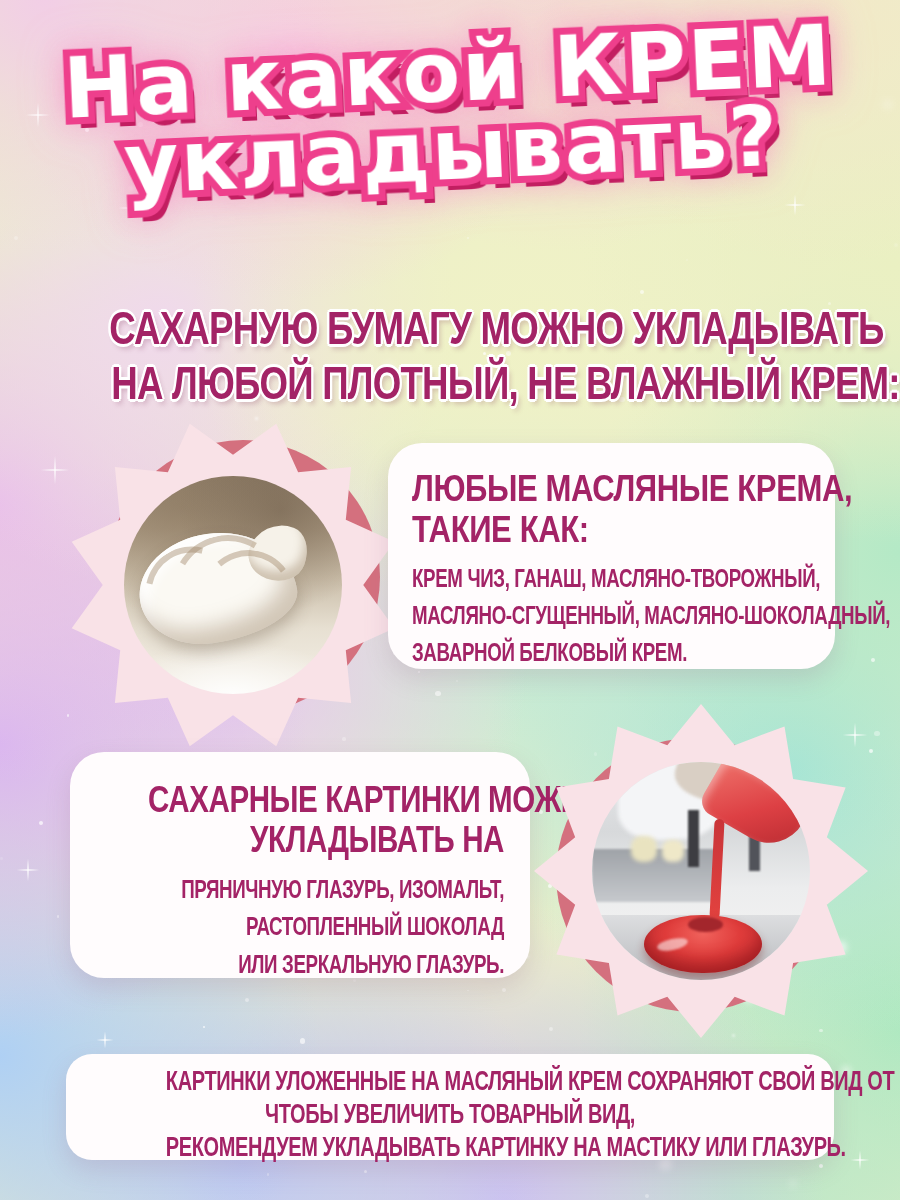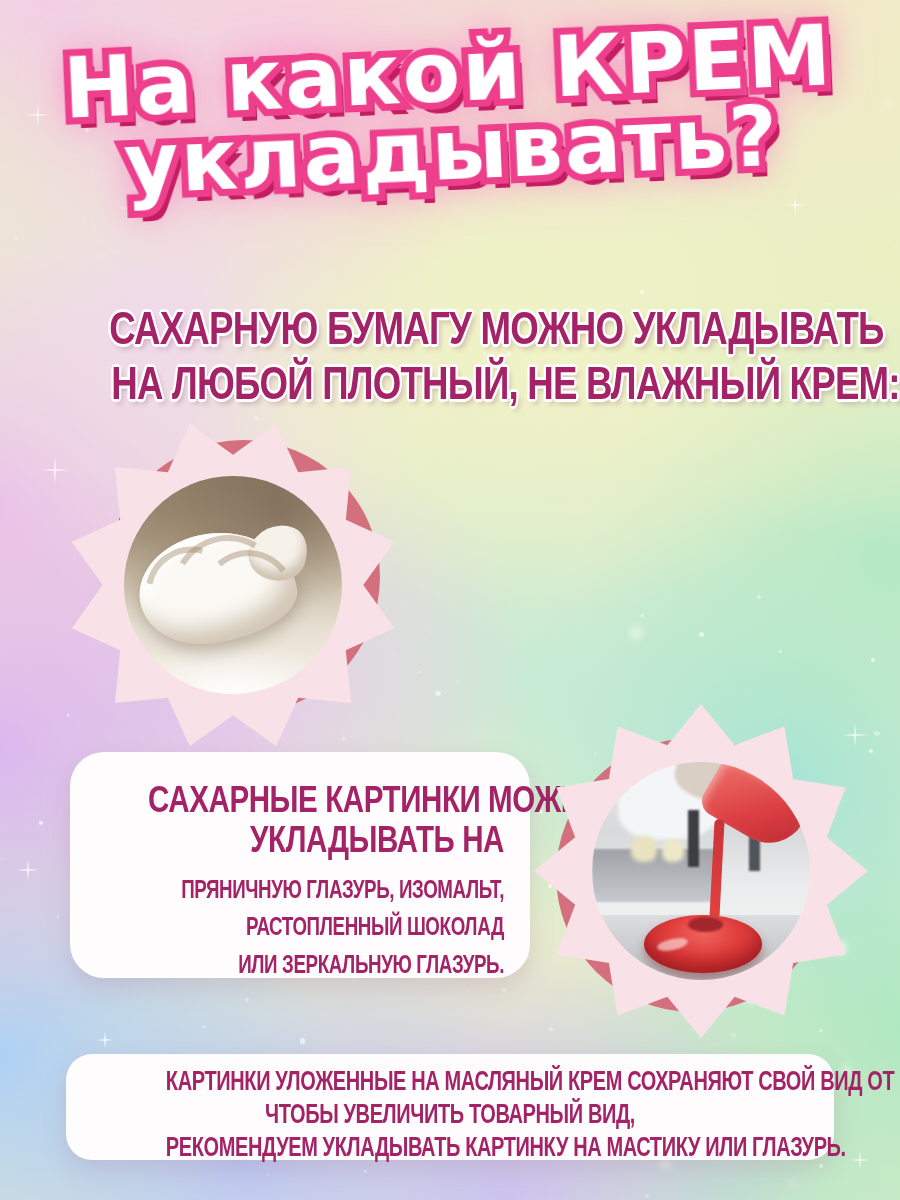--- a/index.html
+++ b/index.html
@@ -269,20 +269,31 @@
     <div class="star-shape" style="clip-path: polygon(62.94% 1.7%, 69.5% 16.23%, 85.36% 14.64%, 83.77% 30.5%, 98.3% 37.06%, 89% 50%, 98.3% 62.94%, 83.77% 69.5%, 85.36% 85.36%, 69.5% 83.77%, 62.94% 98.3%, 50% 89%, 37.06% 98.3%, 30.5% 83.77%, 14.64% 85.36%, 16.23% 69.5%, 1.7% 62.94%, 11% 50%, 1.7% 37.06%, 16.23% 30.5%, 14.64% 14.64%, 30.5% 16.23%, 37.06% 1.7%, 50% 11%);"></div>
     <div class="photo photo-cream">
       <div class="cream-blob"></div>
       <div class="cream-tip"></div>
       <div class="ridge r1"></div>
       <div class="ridge r2"></div>
       <div class="ridge r3"></div>
     </div>
   </div>
 
+  <div class="card card1">
+    <div class="heading">
+      <div>ЛЮБЫЕ МАСЛЯНЫЕ КРЕМА,</div>
+      <div>ТАКИЕ КАК:</div>
+    </div>
+    <div class="body">
+      <div>КРЕМ ЧИЗ, ГАНАШ, МАСЛЯНО-ТВОРОЖНЫЙ,</div>
+      <div>МАСЛЯНО-СГУЩЕННЫЙ, МАСЛЯНО-ШОКОЛАДНЫЙ,</div>
+      <div>ЗАВАРНОЙ БЕЛКОВЫЙ КРЕМ.</div>
+    </div>
+  </div>
 
   <div class="card card2">
     <div class="heading">
       <div>САХАРНЫЕ КАРТИНКИ МОЖНО</div>
       <div>УКЛАДЫВАТЬ НА</div>
     </div>
     <div class="body">
       <div>ПРЯНИЧНУЮ ГЛАЗУРЬ, ИЗОМАЛЬТ,</div>
       <div>РАСТОПЛЕННЫЙ ШОКОЛАД</div>
       <div>ИЛИ ЗЕРКАЛЬНУЮ ГЛАЗУРЬ.</div>

